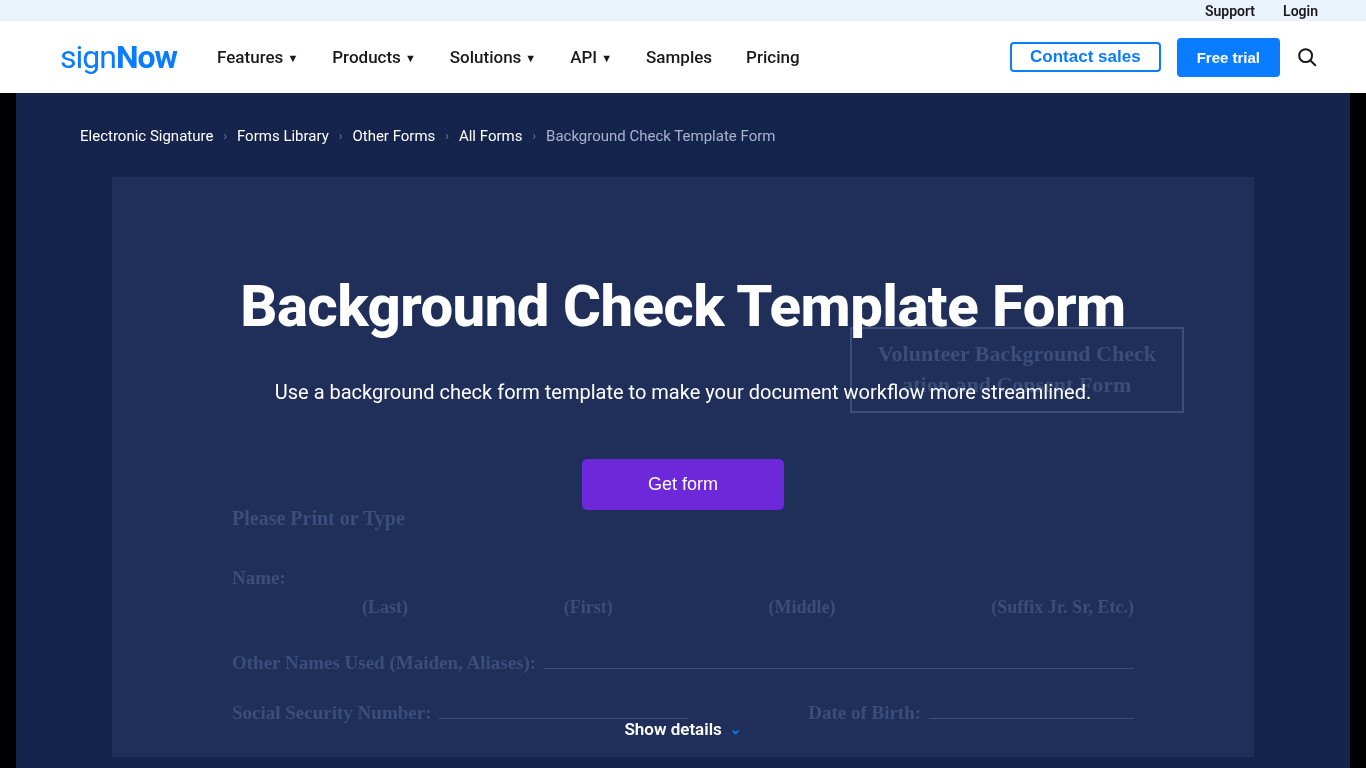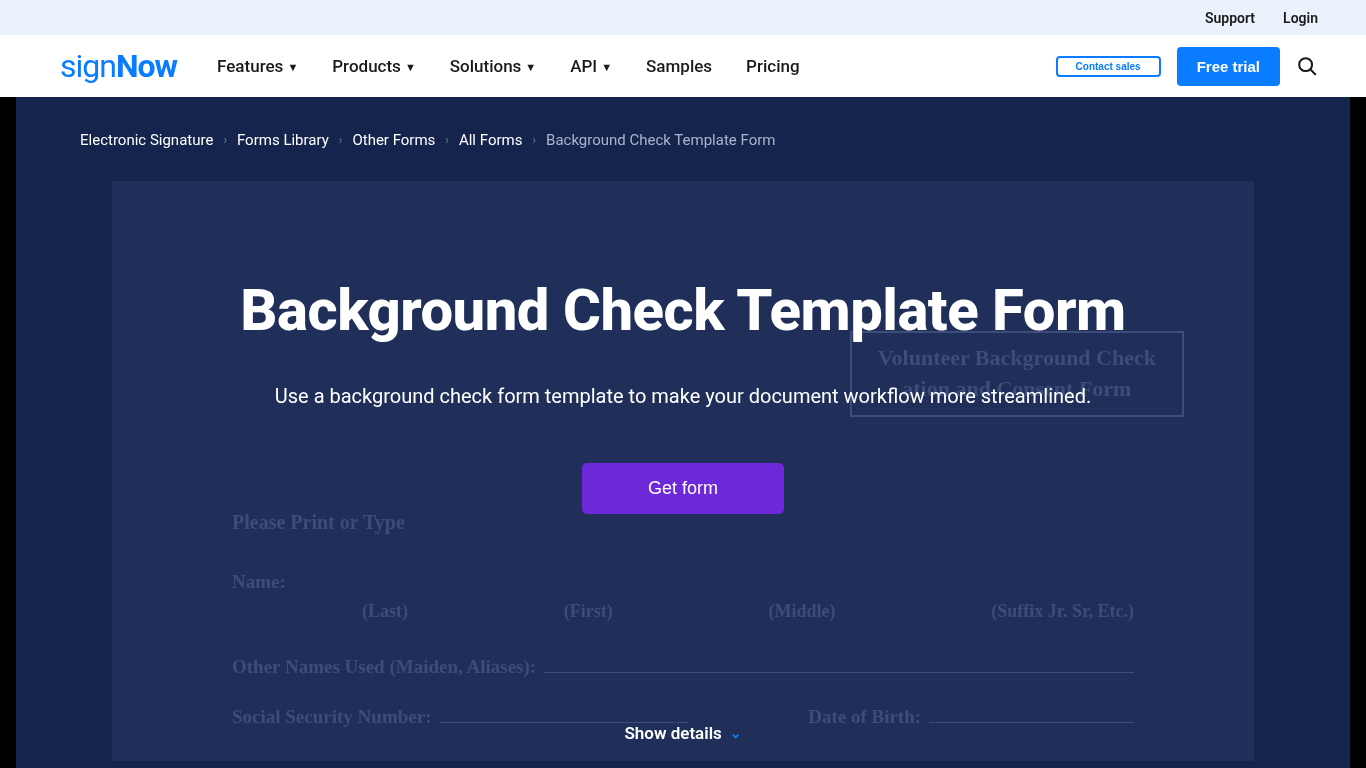--- a/index.html
+++ b/index.html
@@ -1,28 +1,28 @@
 <!DOCTYPE html>
 <html><head>
 <meta charset="utf-8">
 <style>
 * { margin: 0; padding: 0; box-sizing: border-box; }
 body { font-family: -apple-system, BlinkMacSystemFont, "Segoe UI", Roboto, Helvetica, Arial, sans-serif; background: #fff; width: 1366px; height: 768px; overflow: hidden; }
 
-.topbar { background: #eaf2fb; height: 35px; display: flex; justify-content: flex-end; align-items: center; padding: 0 48px; gap: 28px; }
+.topbar { background: #eaf2fb; height: 21px; display: flex; justify-content: flex-end; align-items: center; padding: 0 48px; gap: 28px; }
 .topbar a { color: #1a1a1a; font-size: 14px; font-weight: 600; text-decoration: none; cursor: pointer; }
 
-.navbar { background: #fff; height: 62px; display: flex; align-items: center; padding: 0 48px 0 60px; }
+.navbar { background: #fff; height: 72px; display: flex; align-items: center; padding: 0 48px 0 60px; }
 .logo { color: #0a7cff; font-size: 32px; font-weight: 700; letter-spacing: -1px; cursor: pointer; }
 .logo .thin { font-weight: 400; }
 .navmenu { display: flex; gap: 34px; margin-left: 40px; }
 .navmenu .item { display: flex; align-items: center; gap: 4px; font-size: 17px; font-weight: 500; color: #1a1a1a; cursor: pointer; }
 .navmenu .caret { font-size: 11px; color: #1a1a1a; position: relative; top: 1px; }
 .nav-right { margin-left: auto; display: flex; align-items: center; gap: 16px; }
-.btn-outline { border: 2px solid #0a7cff; color: #0a7cff; background: #fff; padding: 3px 18px; border-radius: 4px; font-size: 10px; font-weight: 600; cursor: pointer; }
+.btn-outline { border: 2px solid #0a7cff; color: #0a7cff; background: #fff; padding: 3px 18px; border-radius: 4px; font-size: 17px; font-weight: 600; cursor: pointer; }
 .btn-primary { border: none; background: #0a7cff; color: #fff; padding: 11px 20px; border-radius: 4px; font-size: 15px; font-weight: 600; cursor: pointer; }
 .search-ic { width: 22px; height: 22px; cursor: pointer; }
 .search-ic svg { stroke: #1a1a1a; }
 
 .dark-wrap { background: #000; padding: 0 16px 32px 16px; }
 .dark { background: #15244c; border-radius: 0; padding: 16px; min-height: 654px; position: relative; overflow: hidden; }
 
 .crumbs { display: flex; align-items: center; gap: 10px; padding: 18px 48px 0 48px; font-size: 15px; }
 .crumbs a { color: #fff; text-decoration: none; cursor: pointer; }
 .crumbs .sep { color: #6b7fa8; font-size: 12px; }

